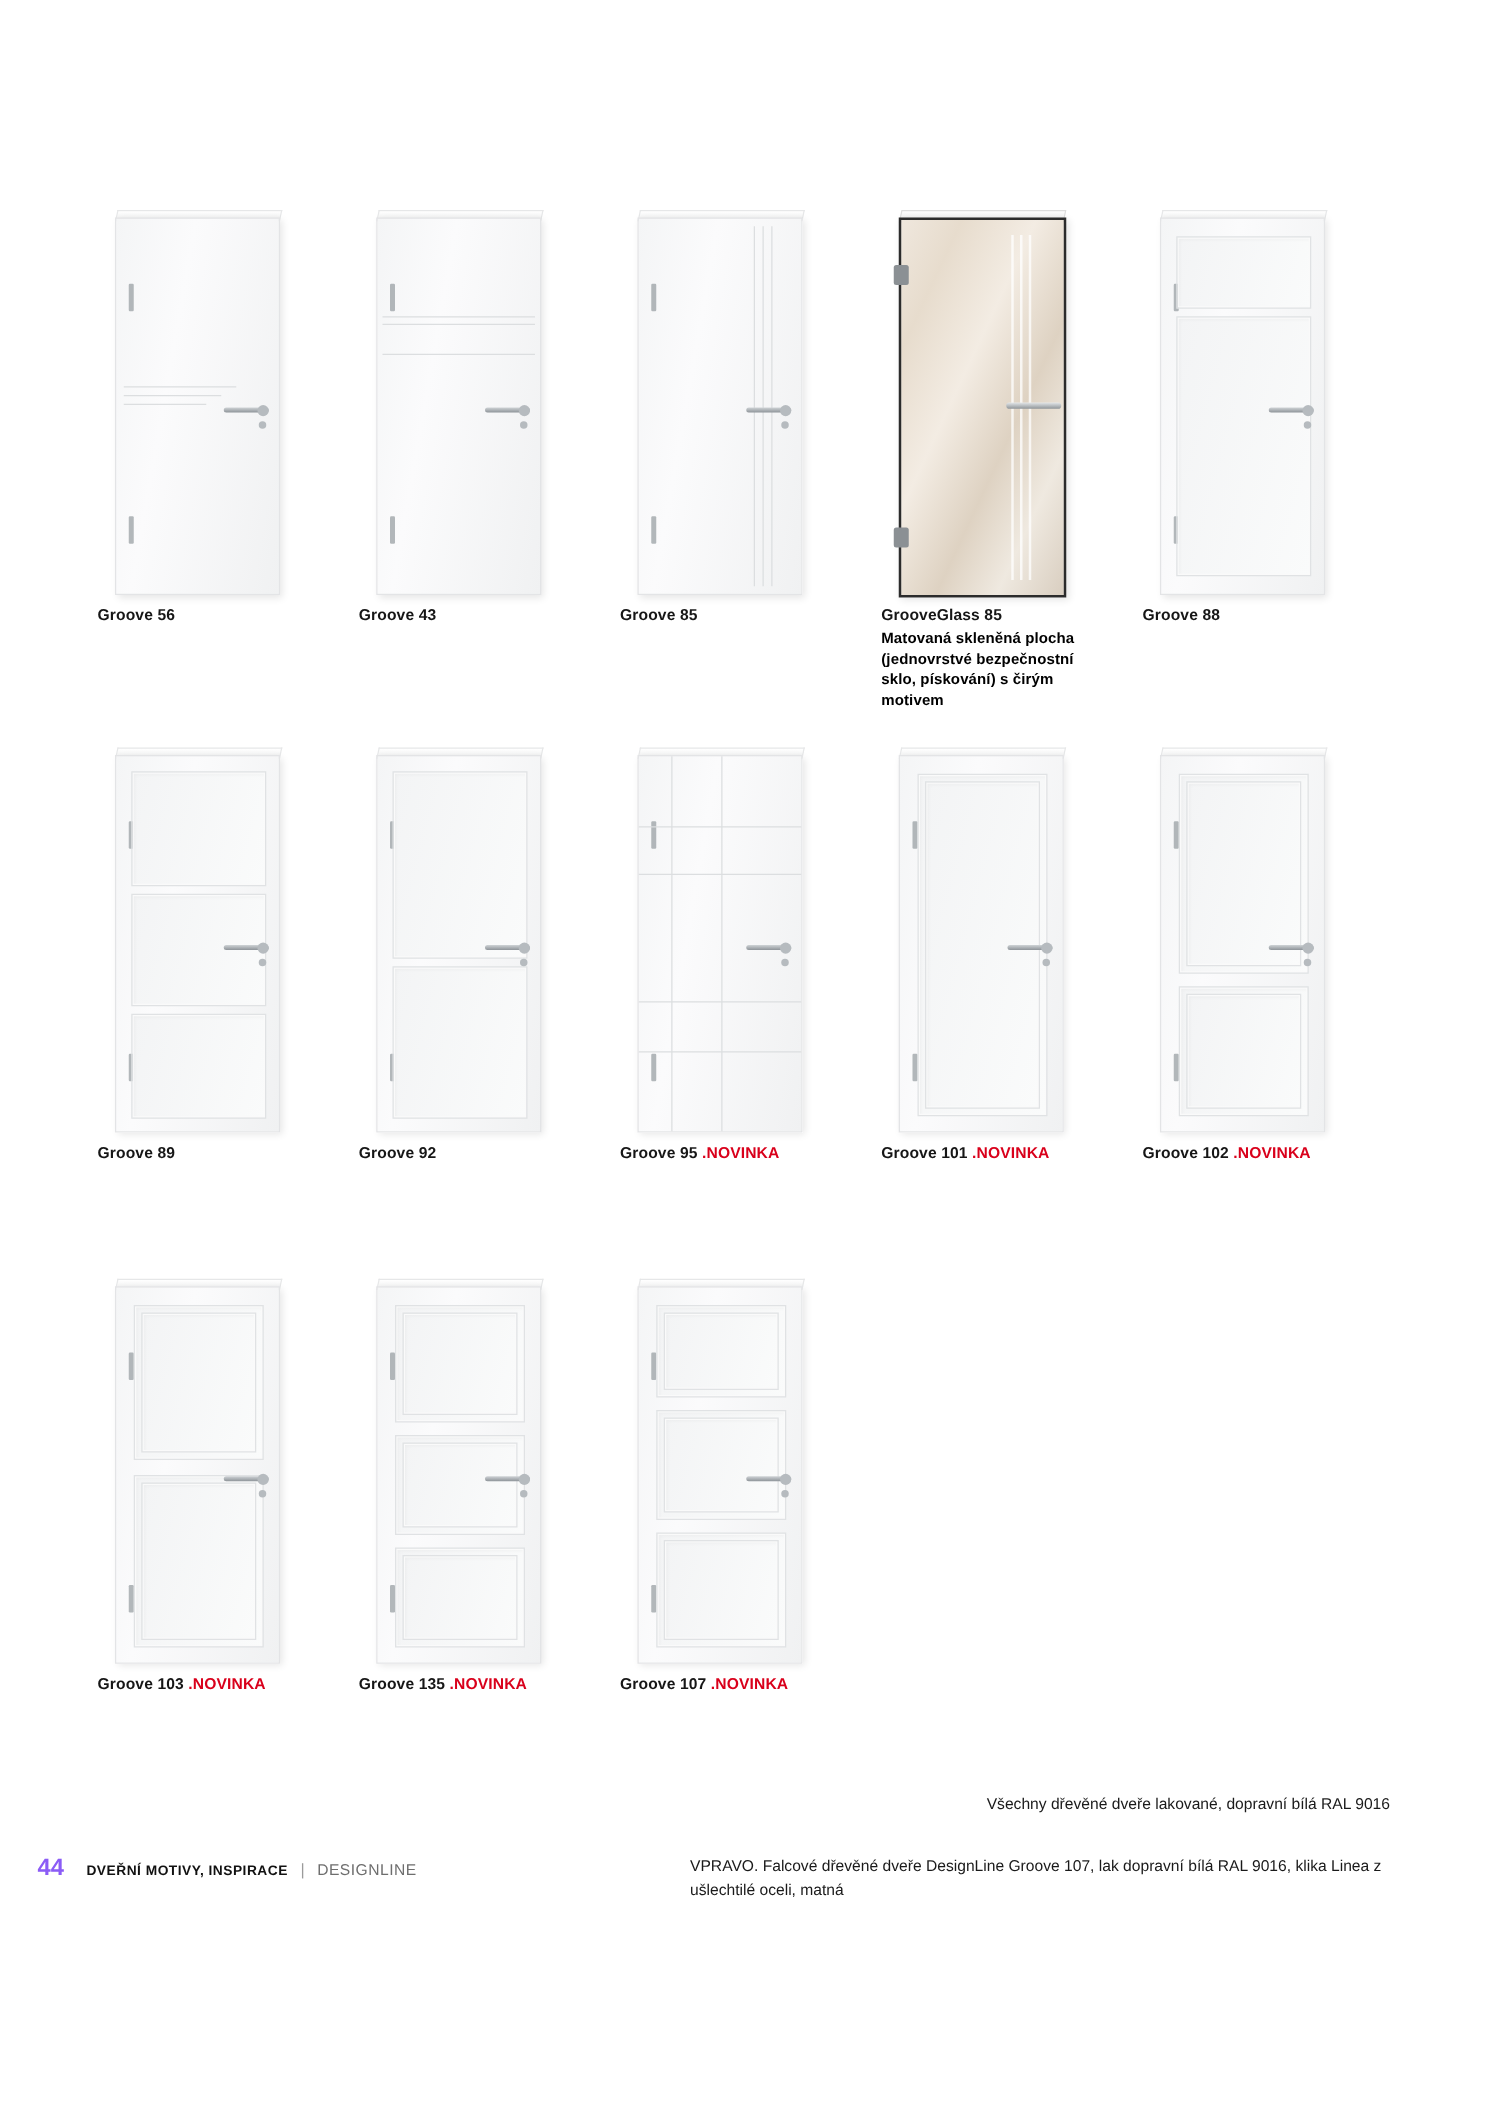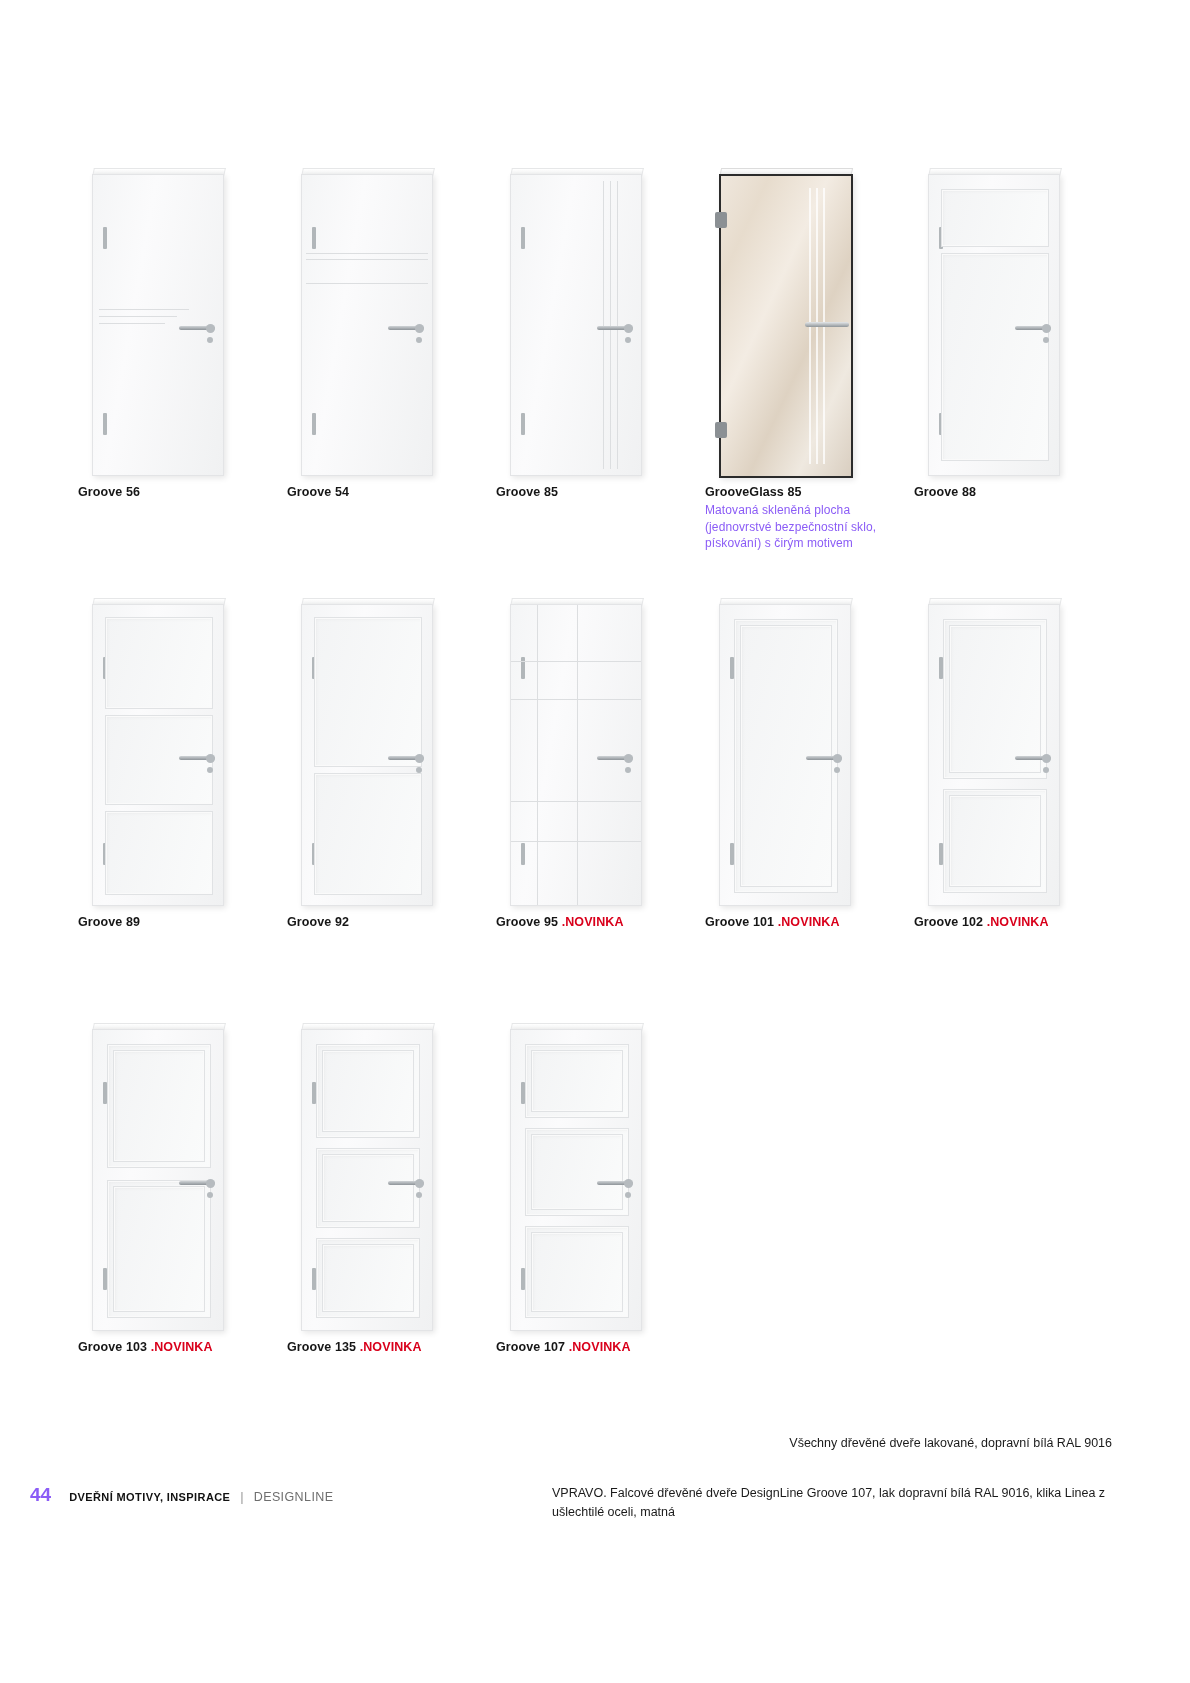--- a/index.html
+++ b/index.html
@@ -189,22 +189,22 @@
     letter-spacing: .1px;
   }
   .caption .novinka {
     color: #d9001b;
     font-weight: bold;
   }
   .caption-sub {
     margin-top: 2px;
     font-size: 12px;
     line-height: 16.5px;
-    font-weight: normal;
-    color: #8b5cf6;
+    font-weight: bold;
+    color: #000000;
     max-width: 178px;
   }
 
   
   .footer-note {
     position: absolute;
     right: 78px;
     top: 1435px;
     width: 560px;
     text-align: right;
@@ -293,21 +293,21 @@
             <div class="gl h" style="left:4px; top:84px; width:122px;"></div>
             <div class="gl h" style="left:4px; top:108px; width:122px;"></div>
             <div class="handle">
               <div class="bar"></div>
                 <div class="rose"></div>
                 <div class="keyhole"></div>
             </div>
           </div>
         </div>
         <div class="caption">
-          <span>Groove 54</span>
+          <span>Groove 43</span>
         </div>
       </div>
 
       <div class="cell">
         <div class="door-frame">
           <div class="leaf-top"></div>
           <div class="leaf">
             <div class="hinge top"></div>
             <div class="hinge bottom"></div>
             <div class="gl v" style="left:92px; top:6px; height:288px;"></div>

